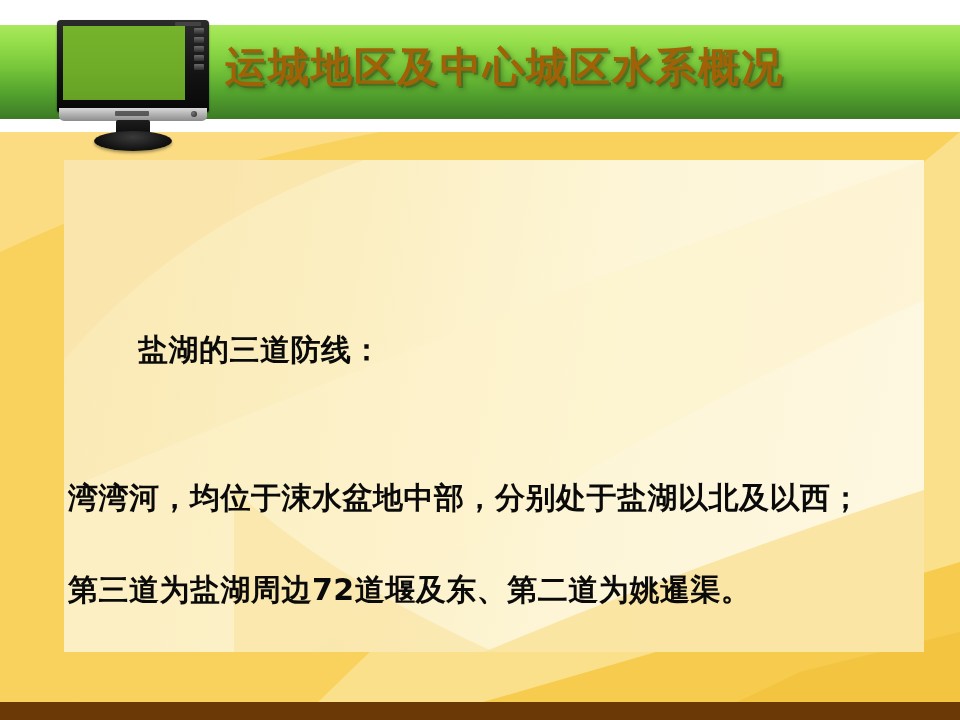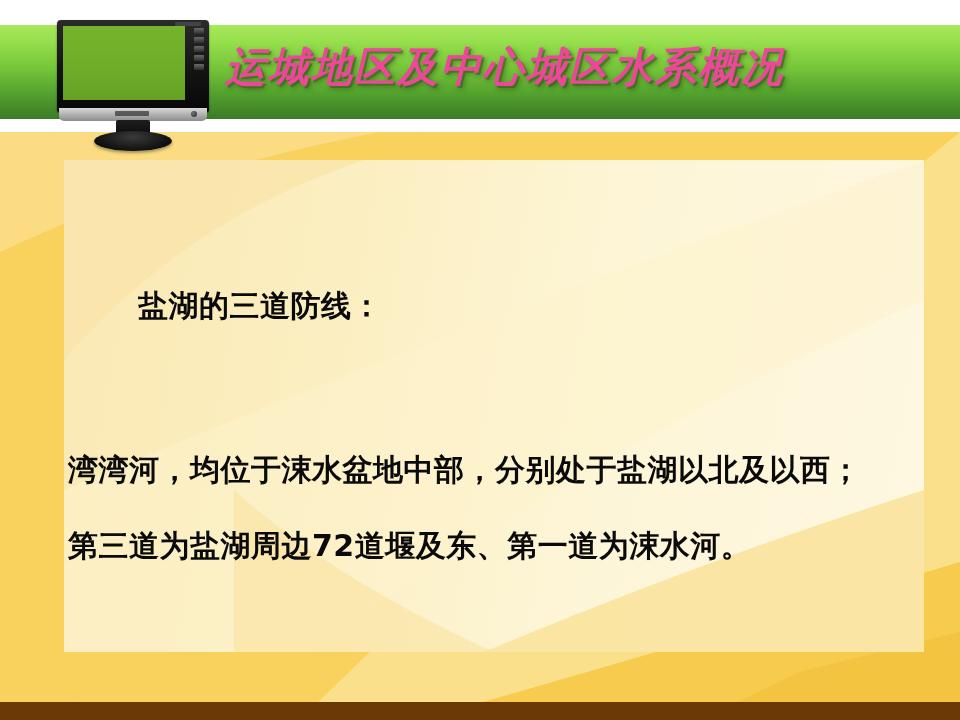--- a/index.html
+++ b/index.html
@@ -65,26 +65,25 @@
     position: absolute;
     left: 225px;
     top: 36px;
     width: 700px;
     height: 62px;
     line-height: 62px;
     font-family: "DejaVu Sans", "Liberation Sans", sans-serif;
     font-size: 41px;
     font-weight: bold;
     letter-spacing: 2px;
-    color: #ec4899;
+    color: #a16207;
     text-shadow:
        2px 2px 0 rgba(60,90,30,0.55),
        3px 3px 5px rgba(40,70,20,0.55);
     white-space: nowrap;
-    font-style: italic;
   }
 
   
   .monitor {
     position: absolute;
     left: 57px;
     top: 20px;
     width: 152px;
     height: 125px;
   }
@@ -183,24 +182,25 @@
   }
 
   .body-line {
     position: absolute;
     font-family: "DejaVu Sans", "Liberation Sans", sans-serif;
     font-size: 30px;
     font-weight: bold;
     color: #0a0a0a;
     letter-spacing: 0.5px;
     white-space: nowrap;
+    margin-top: 44px;
   }
   .line-0 { left: 74px; top: 126px; }
   .line-1 { left: 74px; top: 206px; }
-  .line-2 { left:  4px; top: 290px; }
+  .line-2 { left:  4px; top: 274px; }
   .line-3 { left:  4px; top: 366px; }
 
   
   .watermark {
     position: absolute;
     left: 350px;
     top: 328px;
     font-family: "DejaVu Sans", "Liberation Sans", sans-serif;
     font-size: 40px;
     font-weight: normal;
@@ -261,18 +261,18 @@
     <svg class="card-swoosh" width="860" height="492" viewBox="0 0 860 492" xmlns="http://www.w3.org/2000/svg">
       <path d="M0,0 L300,0 Q120,60 0,200 Z" fill="#FAE6AC" opacity="0.9"></path>
       <path d="M860,0 L860,140 Q500,300 250,492 L0,492 L0,330 Q380,170 860,0 Z" fill="#FDF3CC" opacity="0.55"></path>
       <path d="M860,330 L860,492 L420,492 Q640,400 860,330 Z" fill="#F9E29A" opacity="0.85"></path>
       <path d="M170,492 L430,492 Q270,420 170,330 Z" fill="#F8E29E" opacity="0.6"></path>
     </svg>
 
     <div class="card-text">
       <div class="body-line line-0">盐湖的三道防线：</div>
       <div class="body-line line-2">湾湾河，均位于涑水盆地中部，分别处于盐湖以北及以西；</div>
-      <div class="body-line line-3">第三道为盐湖周边72道堰及东、第一道为涑水河。</div>
+      <div class="body-line line-3">第三道为盐湖周边72道堰及东、第二道为姚暹渠。</div>
     </div>
   </div>
 
 
 </div>
 
 </body></html>

